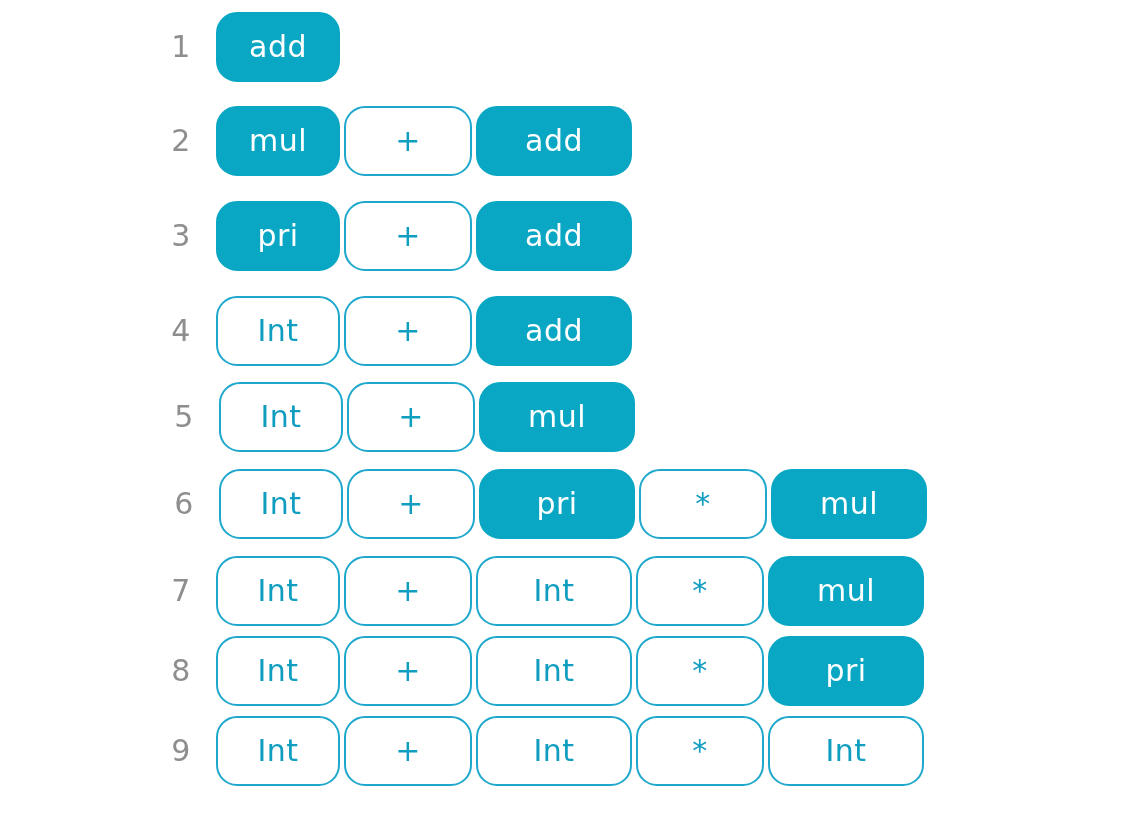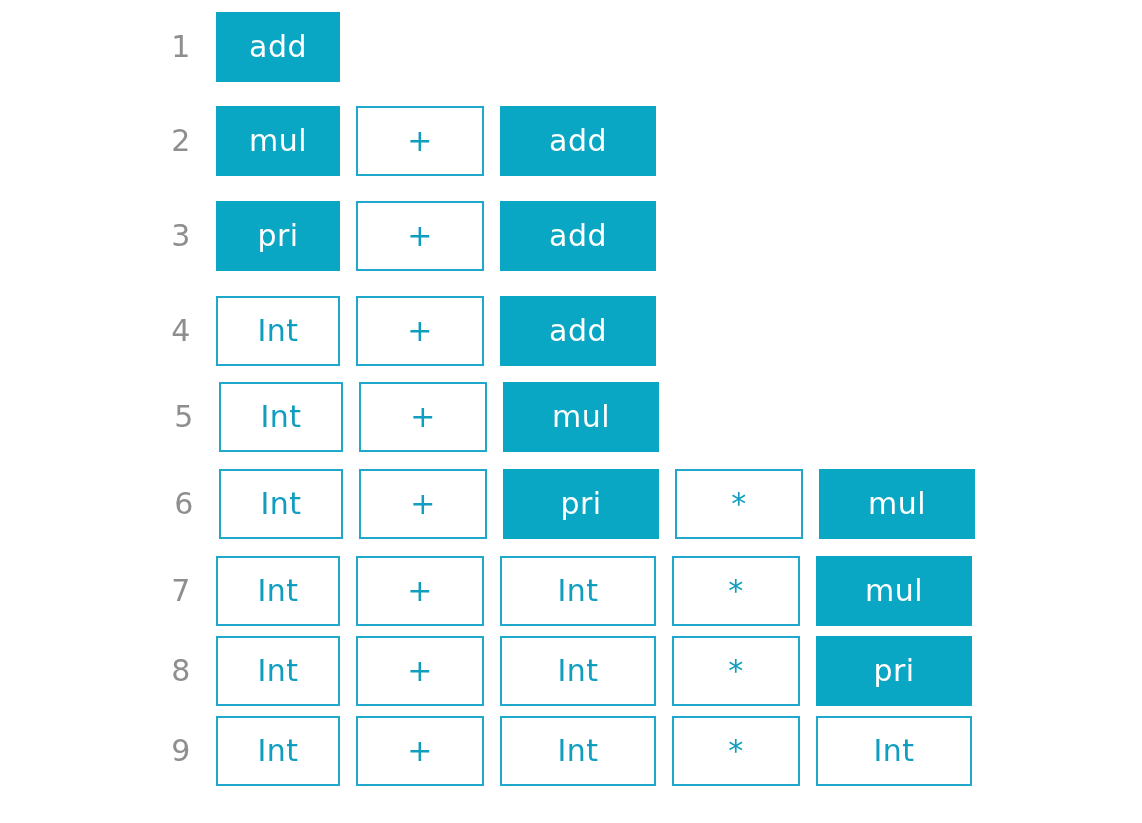--- a/index.html
+++ b/index.html
@@ -51,22 +51,23 @@
   .cell {
     box-sizing: border-box;
     height: 70px;
     display: flex;
     align-items: center;
     justify-content: center;
     font-size: 30px;
     font-family: "DejaVu Sans", sans-serif;
     font-weight: 400;
     letter-spacing: 0.5px;
-    margin-right: 16px;
+    margin-right: 4px;
     line-height: 1;
+    border-radius: 21px;
   }
 
   .cell.filled {
     background: #0aa7c4;
     border: 2px solid #0aa7c4;
     color: #ffffff;
   }
 
   .cell.outlined {
     background: #ffffff;

